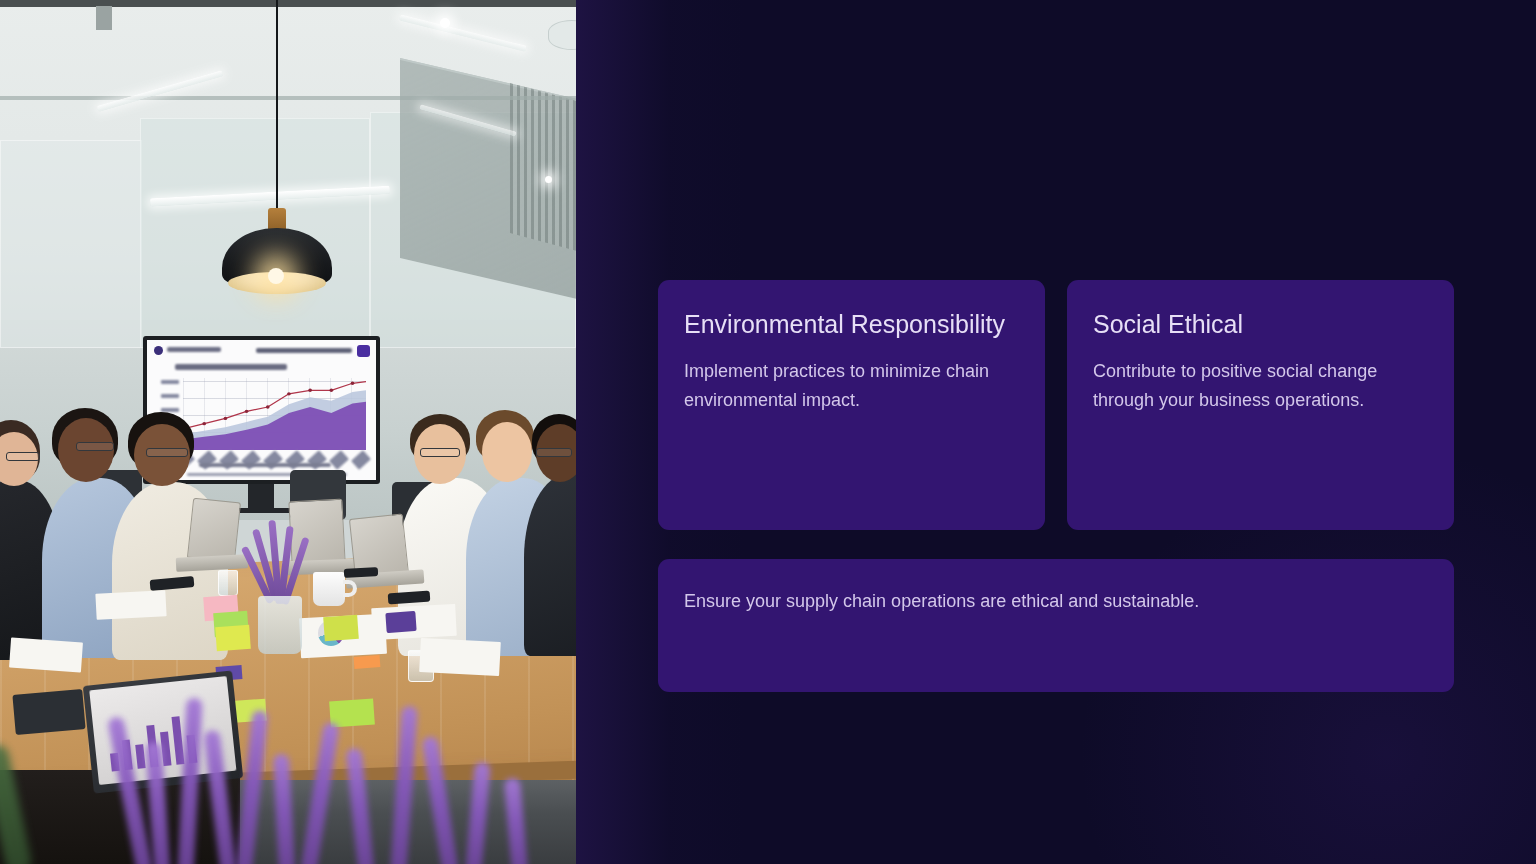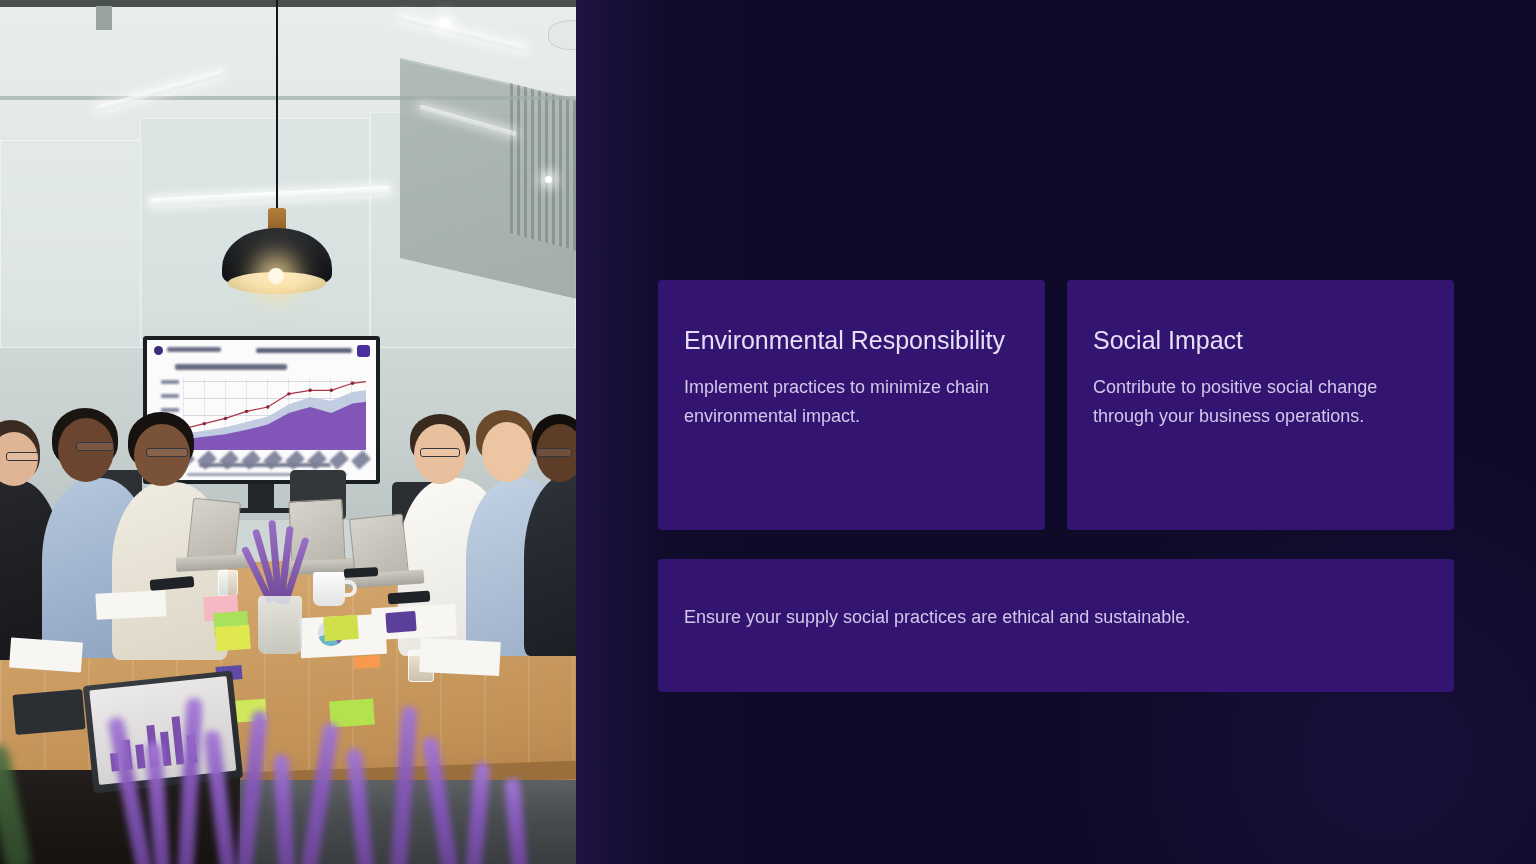--- a/index.html
+++ b/index.html
@@ -273,22 +273,22 @@
   
   .content{ position:absolute; left:576px; top:0; width:960px; height:864px; }
   .page-title{
     position:absolute; left:84px; top:169px;
     font-size:60px; font-weight:300; letter-spacing:.4px;
     color:#f2f0fa; white-space:nowrap;
   }
   .cards{ position:absolute; left:82px; top:280px; width:796px; }
   .card-row{ display:flex; gap:22px; }
   .card{
-    background:#331571; border-radius:4px;
-    padding:44px 26px 24px 26px;
+    background:#331571; border-radius:11px;
+    padding:28px 26px 24px 26px;
   }
   .card.half{ width:387px; height:250px; }
   .card.full{ width:796px; height:133px; margin-top:29px; }
   .card-title{
     font-size:25px; font-weight:400; line-height:1.32;
     color:#e7dff6; margin-bottom:16px;
   }
   .card.full .card-title{ margin-bottom:14px; }
   .card-desc{
     font-size:18px; font-weight:300; line-height:1.62; color:#d3c7ea;
@@ -496,25 +496,25 @@
 
     <div class="cards">
       <div class="card-row">
 
         <div class="card half">
           <div class="card-title">Environmental Responsibility</div>
           <div class="card-desc">Implement practices to minimize chain environmental impact.</div>
         </div>
 
         <div class="card half">
-          <div class="card-title">Social Impact</div>
+          <div class="card-title">Social Ethical</div>
           <div class="card-desc">Contribute to positive social change through your business operations.</div>
         </div>
 
       </div>
 
       <div class="card full">
-        <div class="card-desc">Ensure your supply social practices are ethical and sustainable.</div>
+        <div class="card-desc">Ensure your supply chain operations are ethical and sustainable.</div>
       </div>
     </div>
   </div>
 
 </div>
 
 </body></html>

